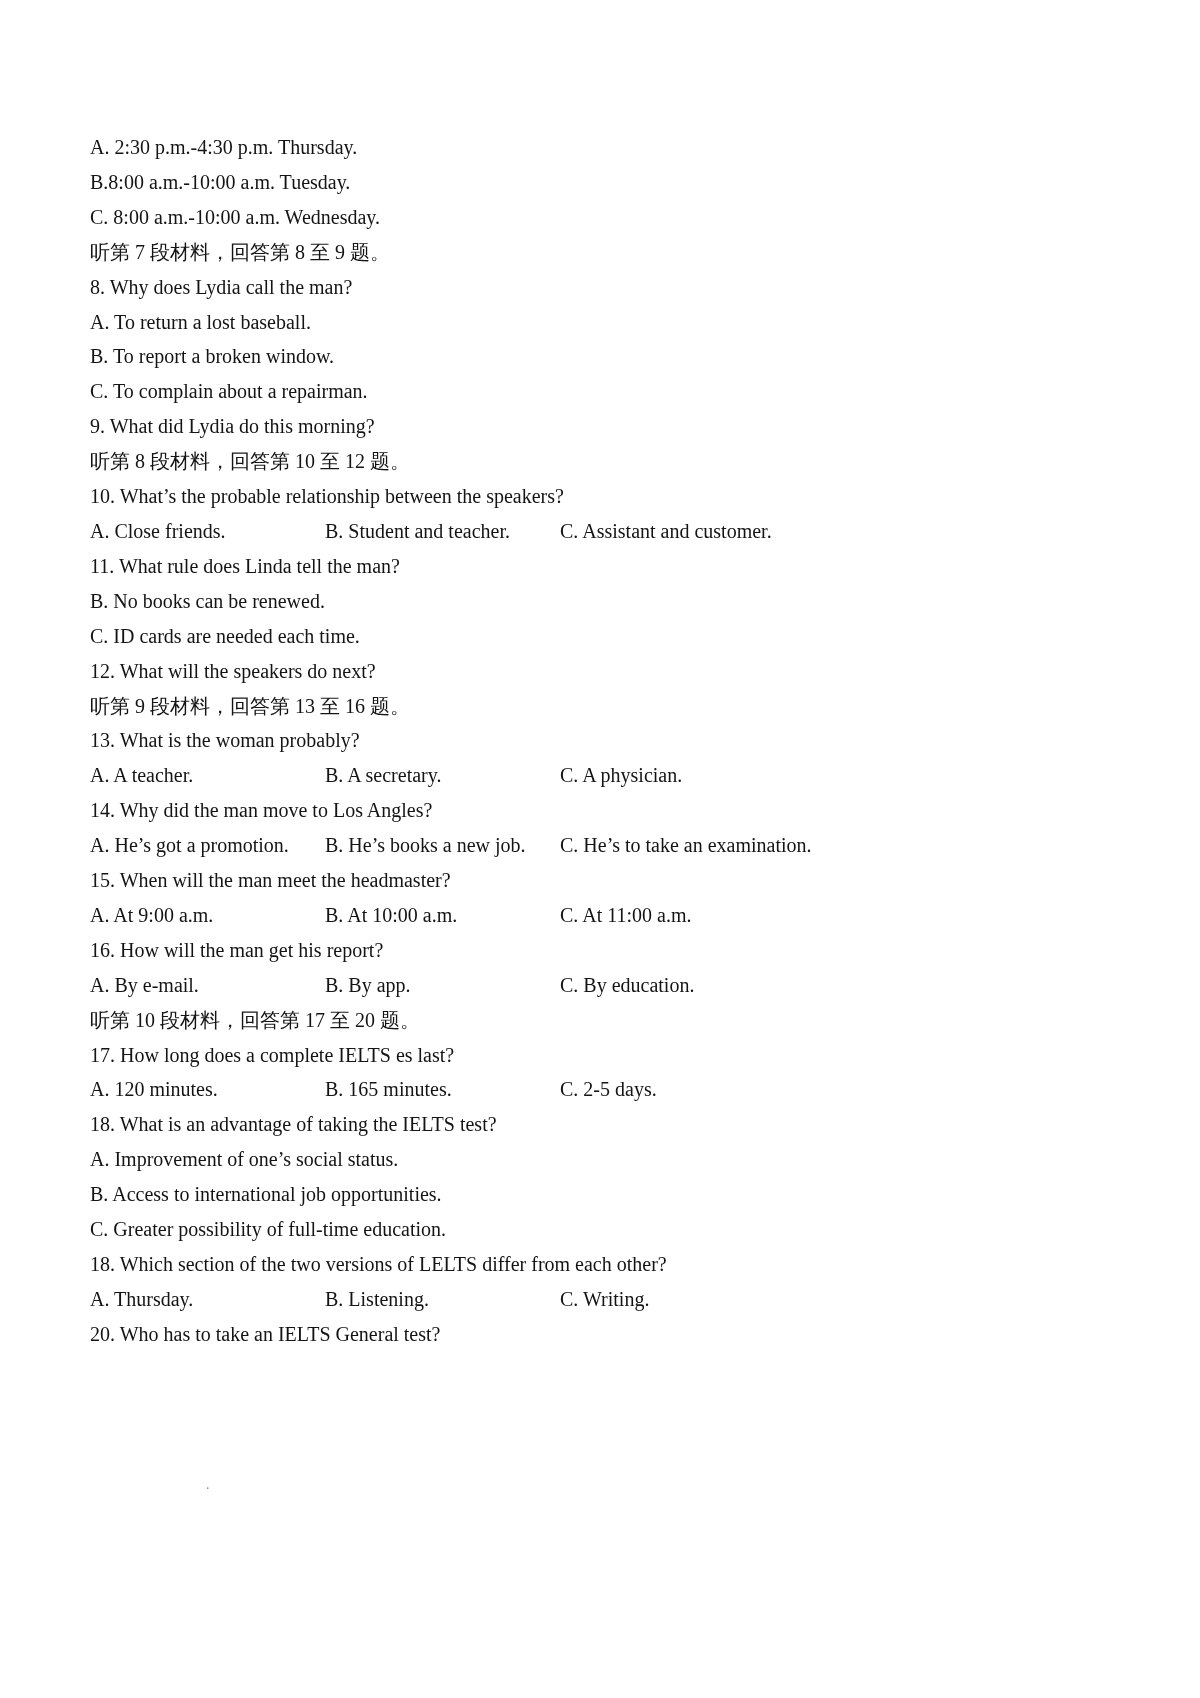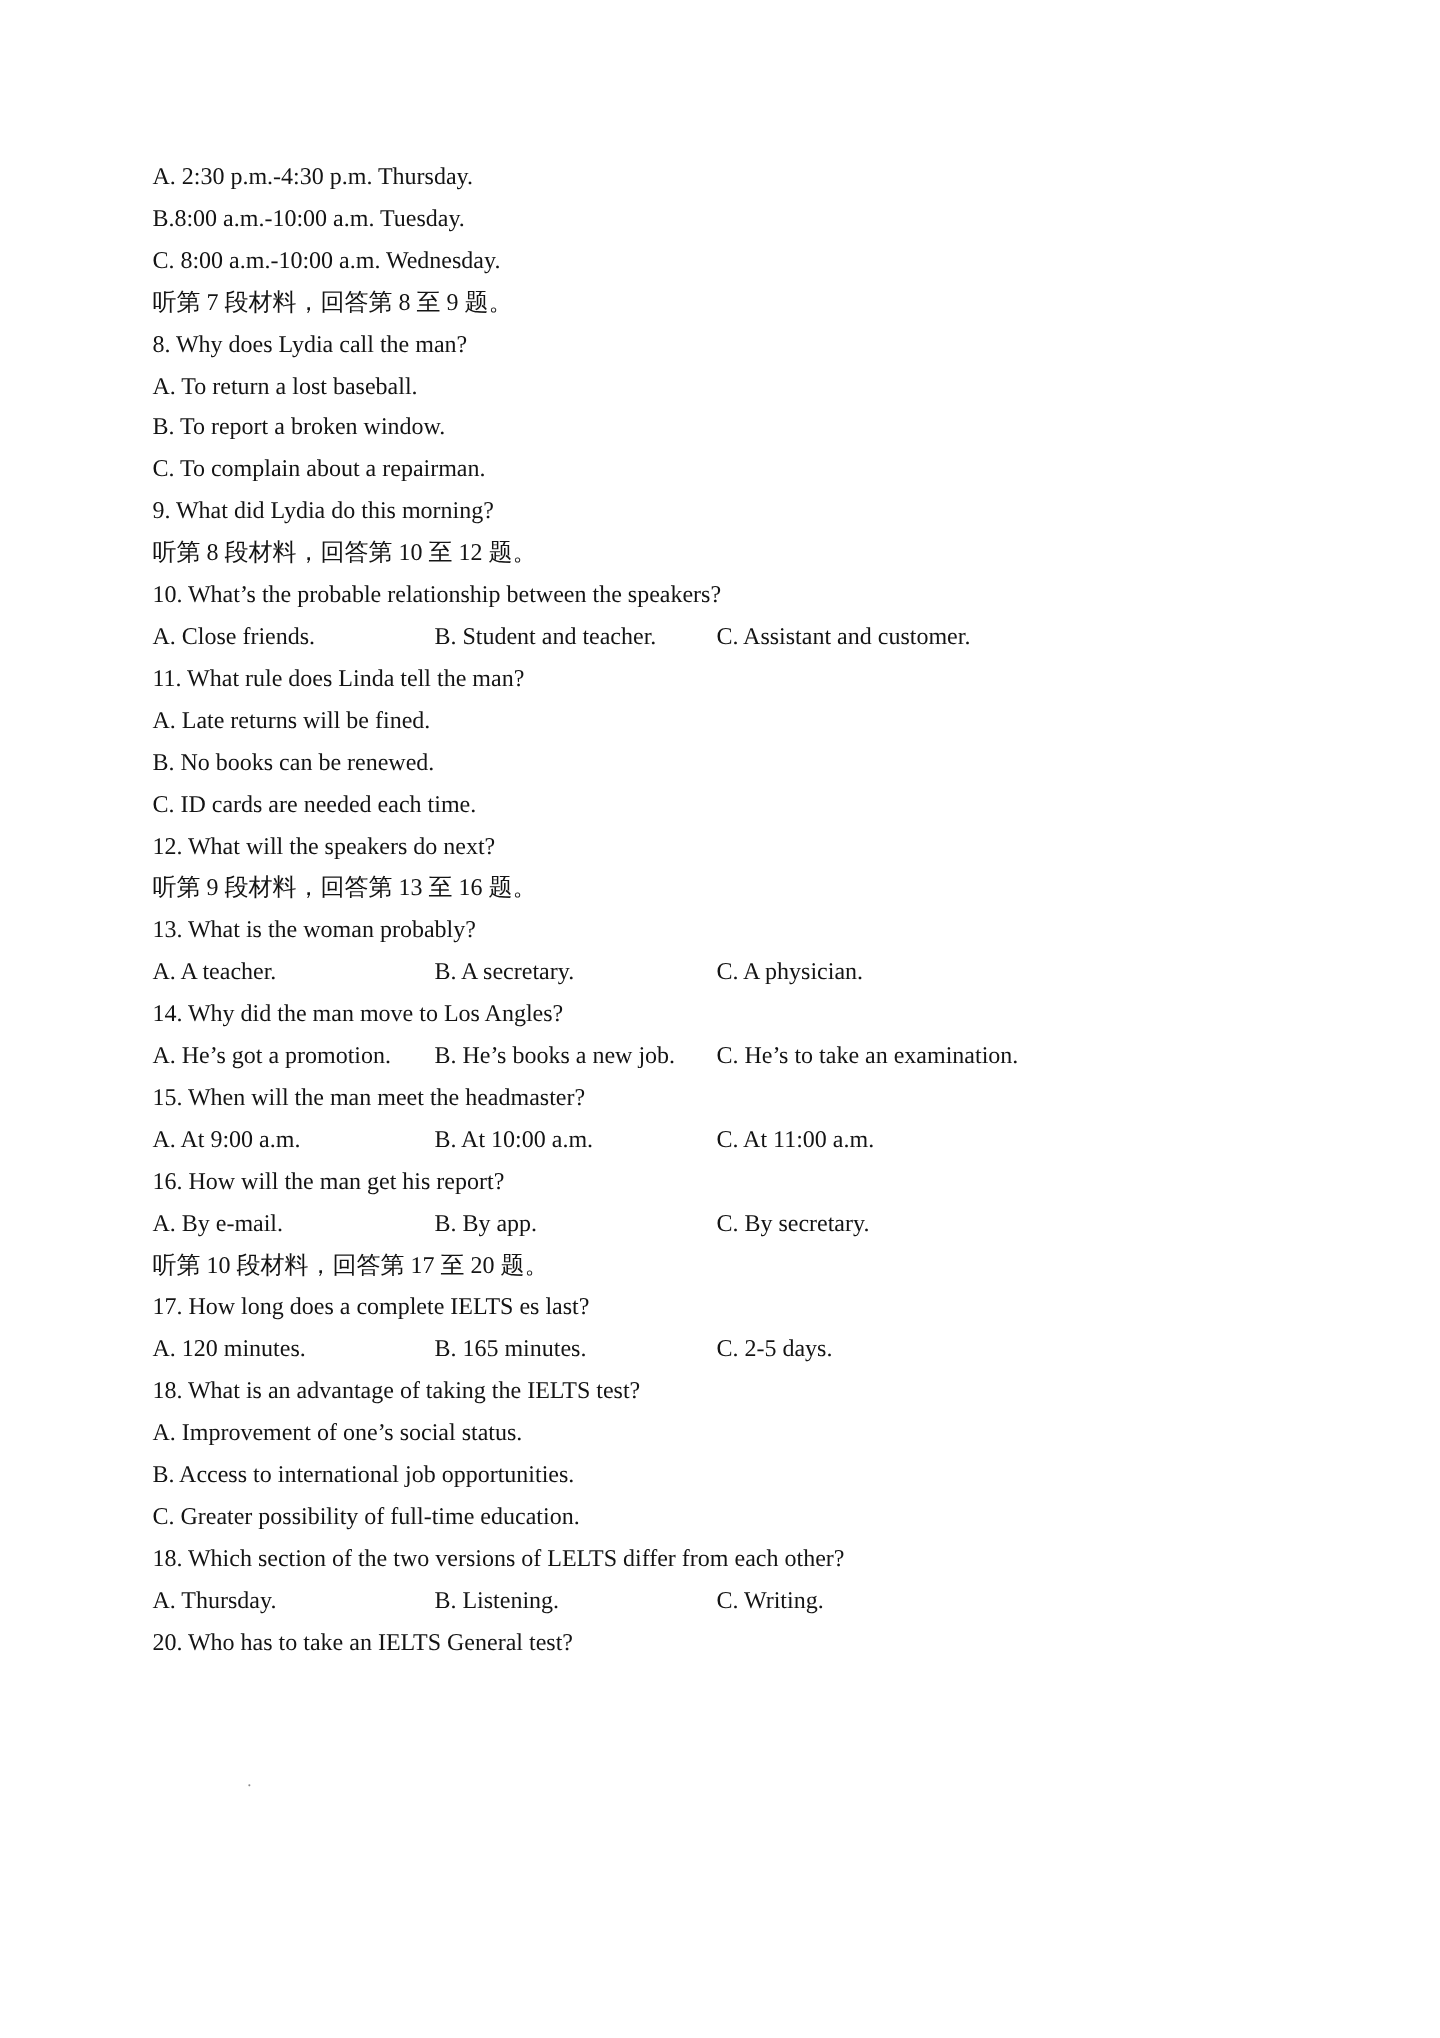--- a/index.html
+++ b/index.html
@@ -16,21 +16,20 @@
     position: absolute;
     left: 90px;
     top: 130px;
     width: 1050px;
   }
   .line {
     height: 34.92px;
     line-height: 34.92px;
     font-size: 20px;
     white-space: nowrap;
-    margin-left: 37px;
   }
   .option-row .col { display: inline-block; vertical-align: top; }
   .option-row .col-0 { width: 235px; }
   .option-row .col-1 { width: 235px; }
   .option-row .col-2 { }
   .stray-dot {
     position: absolute;
     left: 206px;
     top: 1478px;
     font-size: 14px;
@@ -49,33 +48,32 @@
       <div class="line">听第 7 段材料，回答第 8 至 9 题。</div>
       <div class="line">8. Why does Lydia call the man?</div>
       <div class="line">A. To return a lost baseball.</div>
       <div class="line">B. To report a broken window.</div>
       <div class="line">C. To complain about a repairman.</div>
       <div class="line">9. What did Lydia do this morning?</div>
       <div class="line">听第 8 段材料，回答第 10 至 12 题。</div>
       <div class="line">10. What’s the probable relationship between the speakers?</div>
       <div class="line option-row"><span class="col col-0">A. Close friends.</span><span class="col col-1">B. Student and teacher.</span><span class="col col-2">C. Assistant and customer.</span></div>
       <div class="line">11. What rule does Linda tell the man?</div>
-      <div class="line">A. Late returns will be fined.</div>
       <div class="line">B. No books can be renewed.</div>
       <div class="line">C. ID cards are needed each time.</div>
       <div class="line">12. What will the speakers do next?</div>
       <div class="line">听第 9 段材料，回答第 13 至 16 题。</div>
       <div class="line">13. What is the woman probably?</div>
       <div class="line option-row"><span class="col col-0">A. A teacher.</span><span class="col col-1">B. A secretary.</span><span class="col col-2">C. A physician.</span></div>
       <div class="line">14. Why did the man move to Los Angles?</div>
       <div class="line option-row"><span class="col col-0">A. He’s got a promotion.</span><span class="col col-1">B. He’s books a new job.</span><span class="col col-2">C. He’s to take an examination.</span></div>
       <div class="line">15. When will the man meet the headmaster?</div>
       <div class="line option-row"><span class="col col-0">A. At 9:00 a.m.</span><span class="col col-1">B. At 10:00 a.m.</span><span class="col col-2">C. At 11:00 a.m.</span></div>
       <div class="line">16. How will the man get his report?</div>
-      <div class="line option-row"><span class="col col-0">A. By e-mail.</span><span class="col col-1">B. By app.</span><span class="col col-2">C. By secretary.</span></div>
+      <div class="line option-row"><span class="col col-0">A. By e-mail.</span><span class="col col-1">B. By app.</span><span class="col col-2">C. By education.</span></div>
       <div class="line">听第 10 段材料，回答第 17 至 20 题。</div>
       <div class="line">17. How long does a complete IELTS es last?</div>
       <div class="line option-row"><span class="col col-0">A. 120 minutes.</span><span class="col col-1">B. 165 minutes.</span><span class="col col-2">C. 2-5 days.</span></div>
       <div class="line">18. What is an advantage of taking the IELTS test?</div>
       <div class="line">A. Improvement of one’s social status.</div>
       <div class="line">B. Access to international job opportunities.</div>
       <div class="line">C. Greater possibility of full-time education.</div>
       <div class="line">18. Which section of the two versions of LELTS differ from each other?</div>
       <div class="line option-row"><span class="col col-0">A. Thursday.</span><span class="col col-1">B. Listening.</span><span class="col col-2">C. Writing.</span></div>
       <div class="line">20. Who has to take an IELTS General test?</div>

